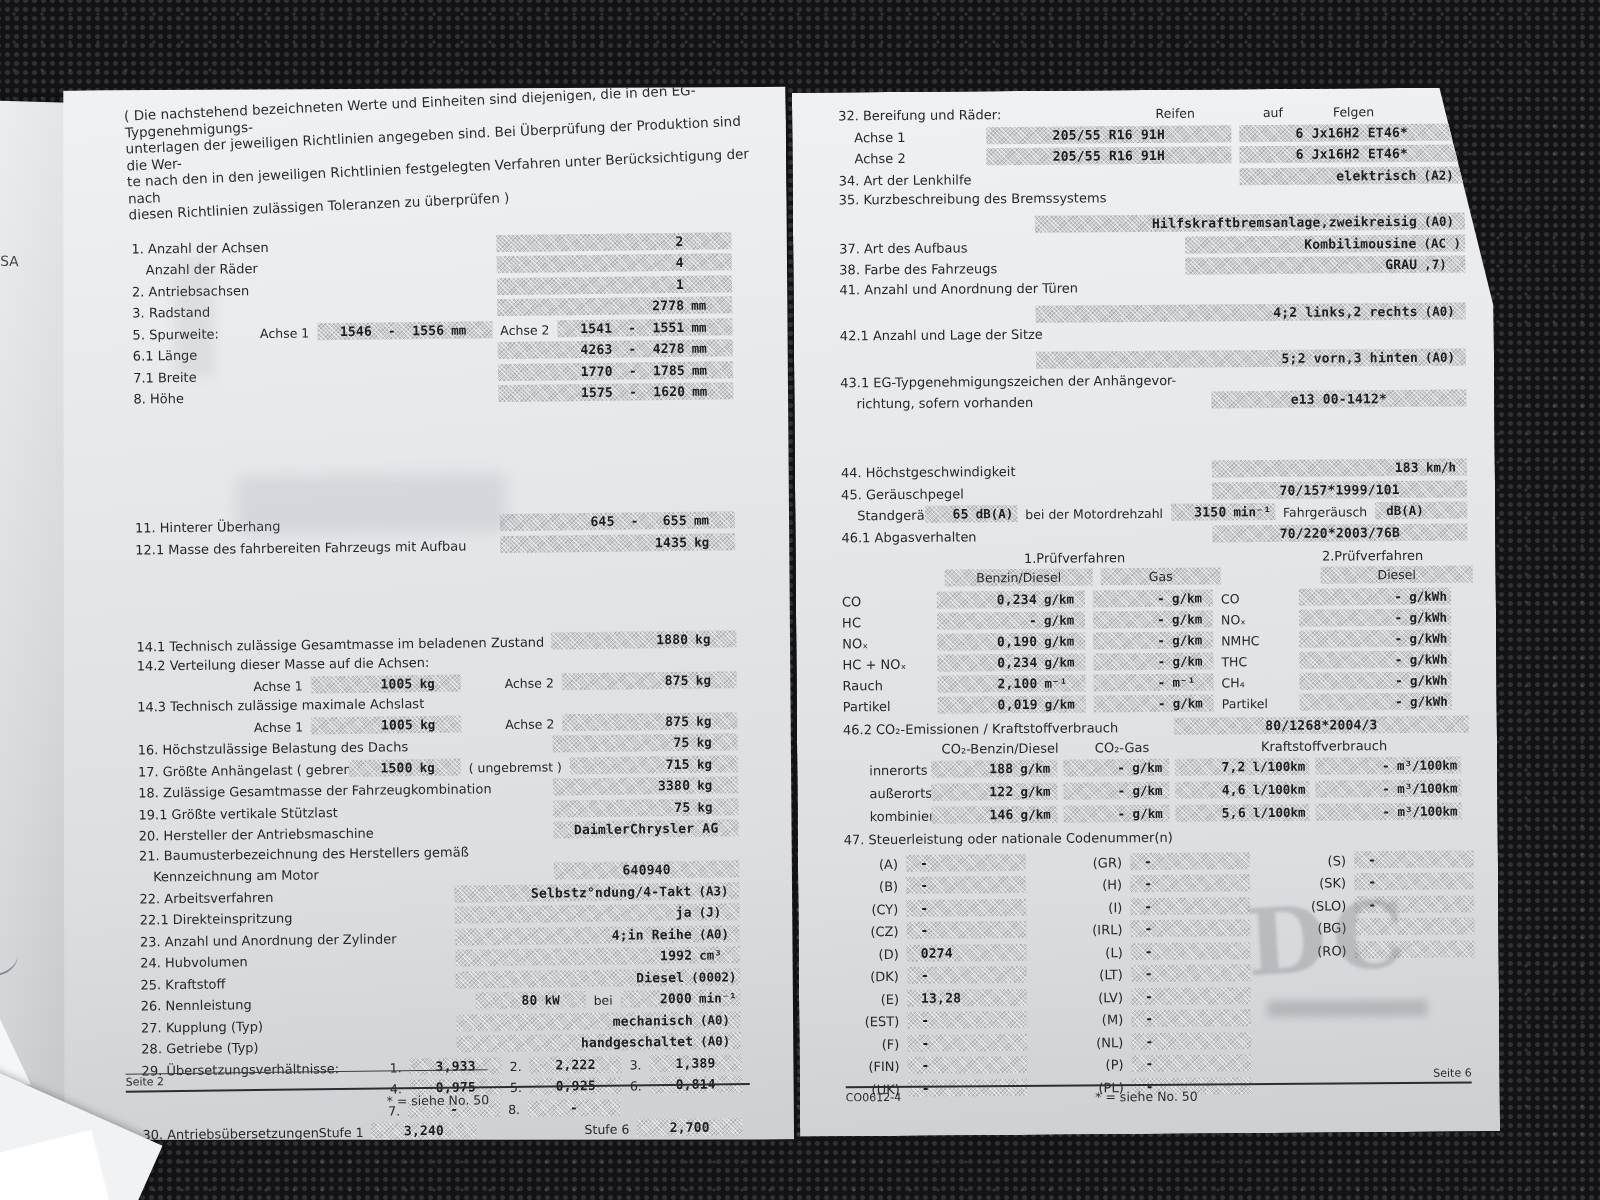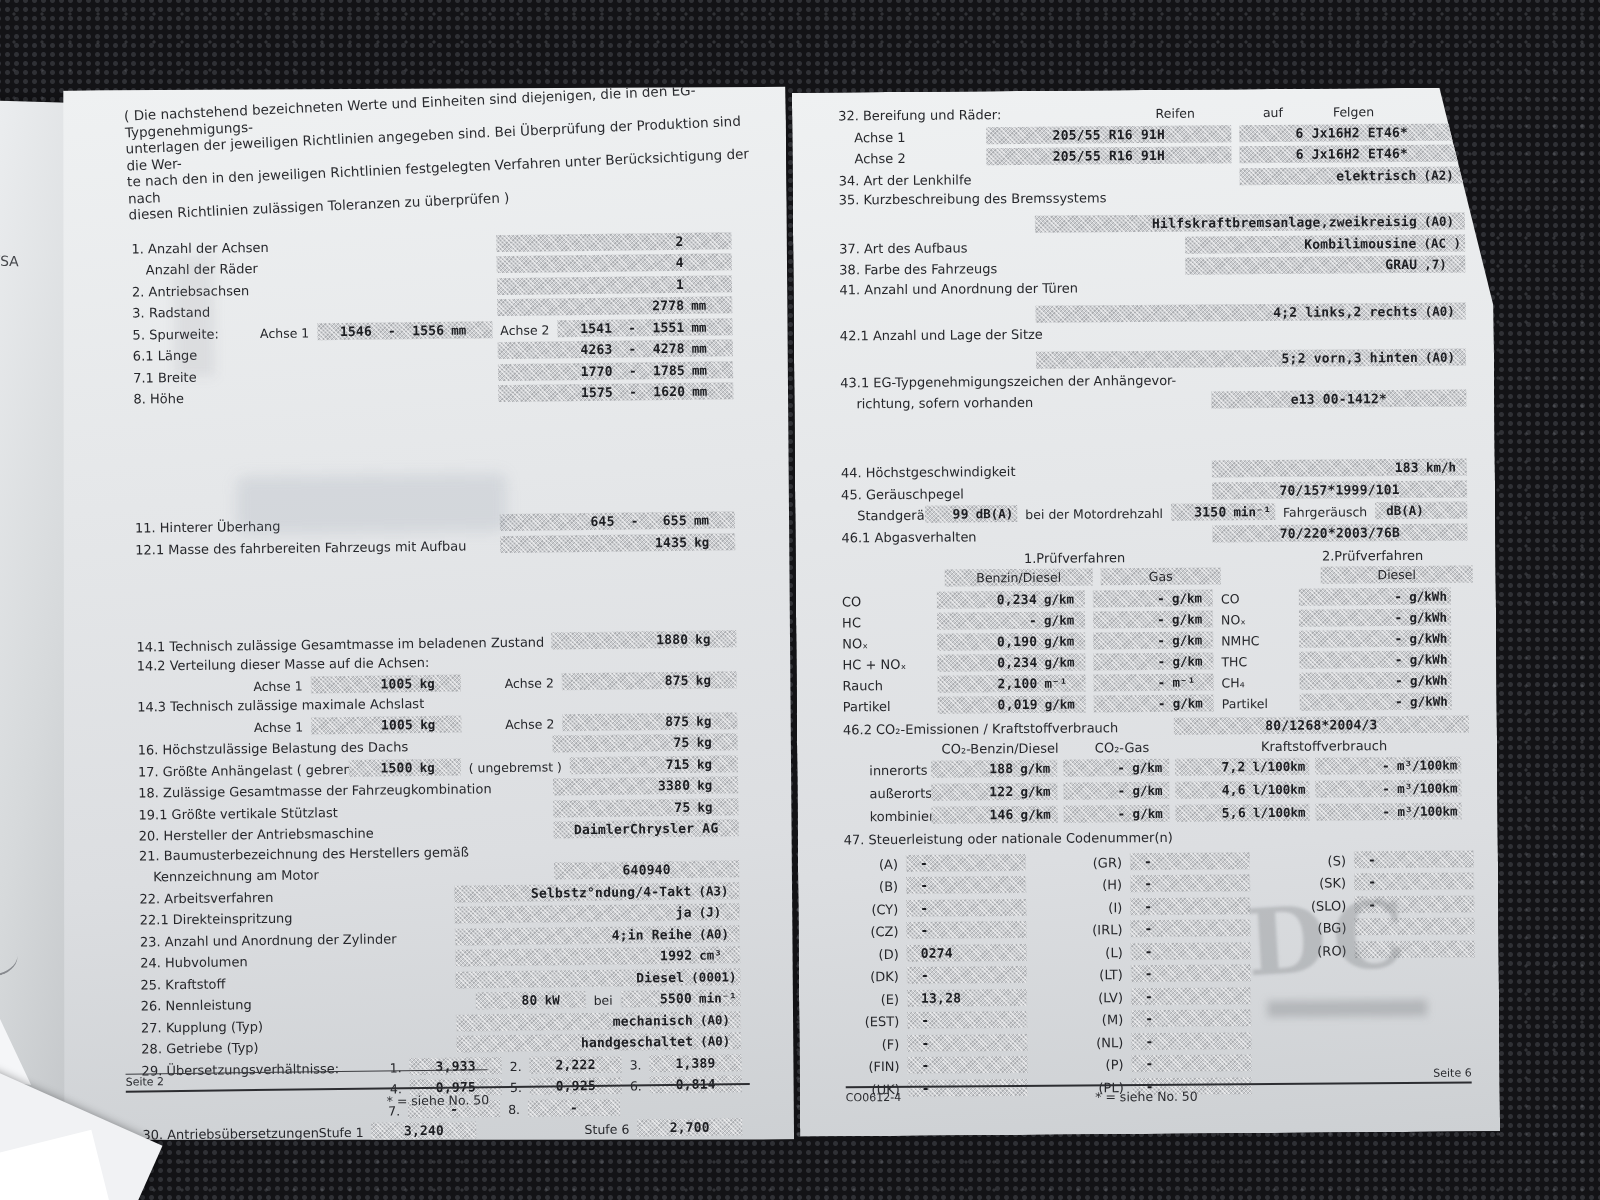--- a/index.html
+++ b/index.html
@@ -370,34 +370,34 @@
               <span class="val">1992</span>
               <span class="unit">cm³</span>
             </span>
           </span>
         </div>
         <div class="frow">
           <span class="flabel">25. Kraftstoff</span>
           <span class="fboxes">
             <span class="vbox" style="width: 285px;">
               <span class="val">Diesel</span>
-              <span class="unit">(0001)</span>
+              <span class="unit">(0002)</span>
             </span>
           </span>
         </div>
         <div class="frow">
           <span class="flabel">26. Nennleistung</span>
           <span class="fboxes">
             <span class="vbox" style="width: 110px;">
               <span class="val">80</span>
               <span class="unit">kW</span>
             </span>
             <span class="fpre">bei</span>
             <span class="vbox" style="width: 120px;">
-              <span class="val">5500</span>
+              <span class="val">2000</span>
               <span class="unit">min⁻¹</span>
             </span>
           </span>
         </div>
         <div class="frow">
           <span class="flabel">27. Kupplung (Typ)</span>
           <span class="fboxes">
             <span class="vbox" style="width: 285px;">
               <span class="val">mechanisch</span>
               <span class="unit">(A0)</span>
@@ -612,21 +612,21 @@
           <span class="fboxes">
             <span class="vbox cen" style="width: 255px;">
               <span class="val">70/157*1999/101</span>
             </span>
           </span>
         </div>
         <div class="frow">
           <span class="flabel" style="padding-left: 16px;">Standgeräusch</span>
           <span class="fboxes">
             <span class="vbox" style="width: 92px;">
-              <span class="val">99</span>
+              <span class="val">65</span>
               <span class="unit">dB(A)</span>
             </span>
             <span class="fpre">bei der Motordrehzahl</span>
             <span class="vbox" style="width: 104px;">
               <span class="val">3150</span>
               <span class="unit">min⁻¹</span>
             </span>
             <span class="fpre">Fahrgeräusch</span>
             <span class="vbox" style="width: 92px; flex-direction: column;">
               <span class="val">72</span>

